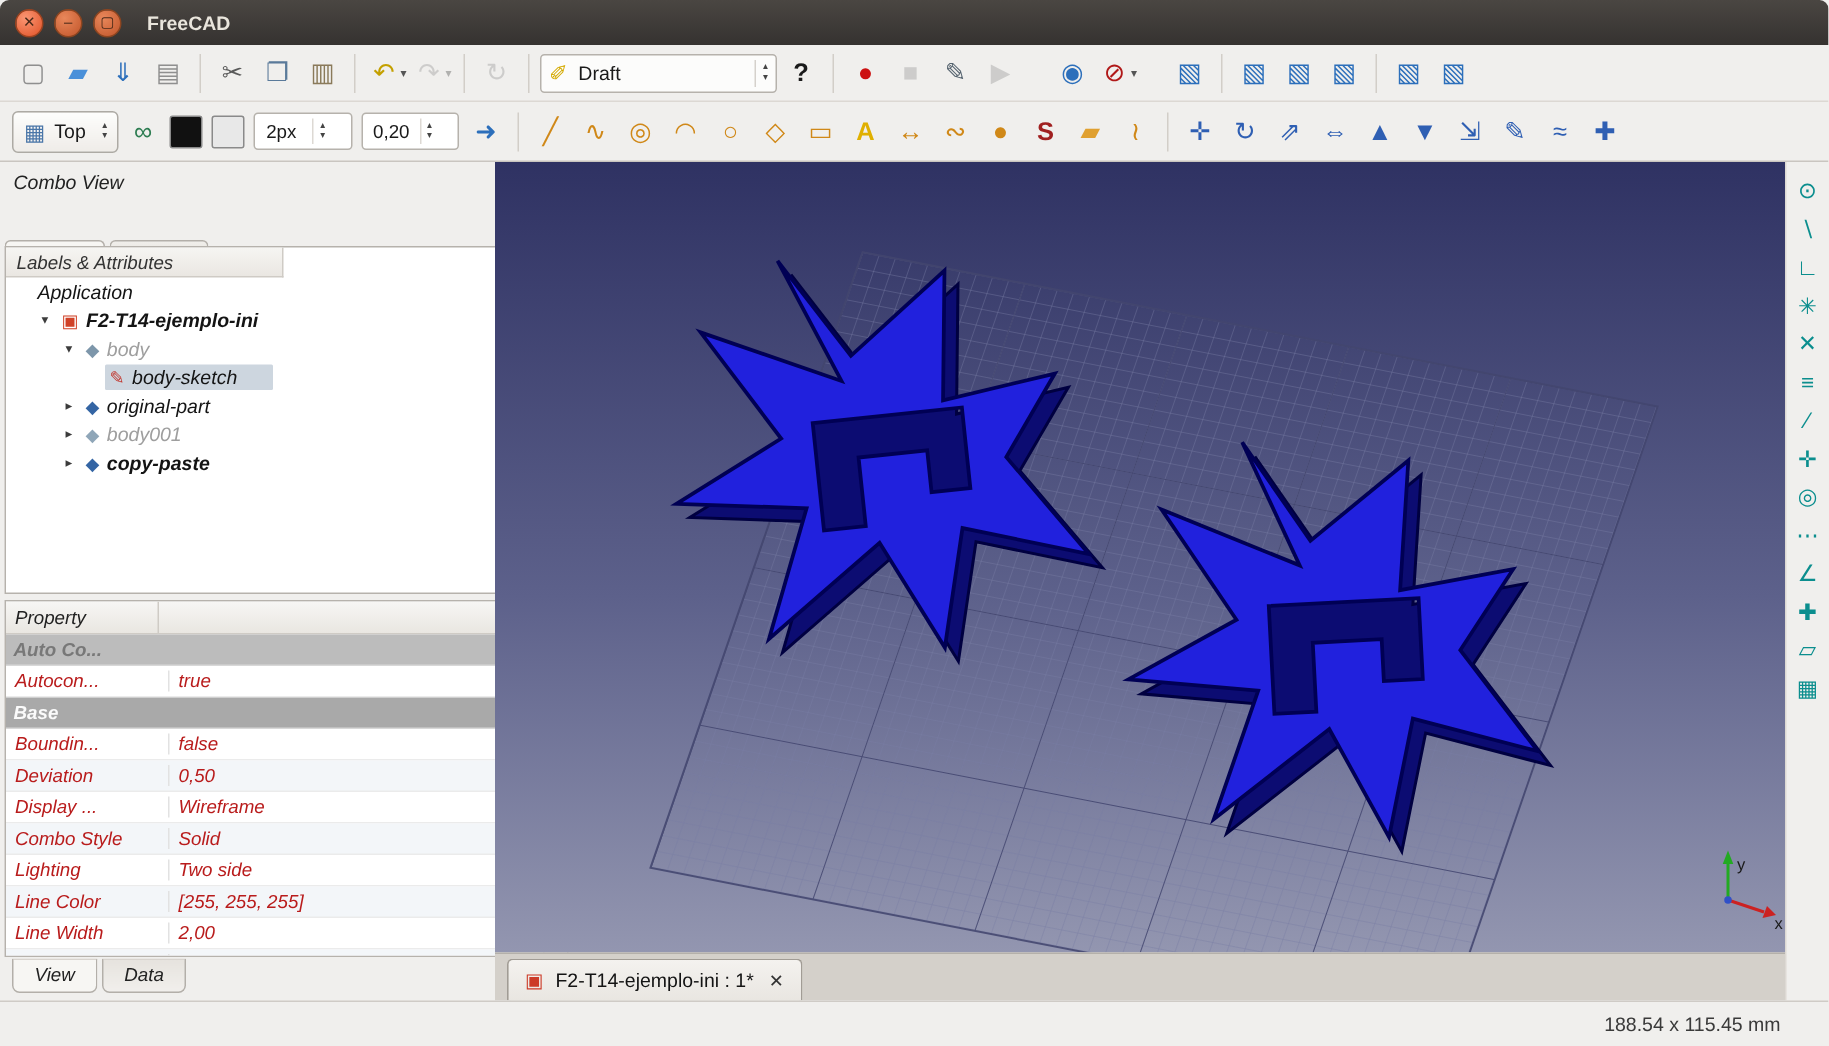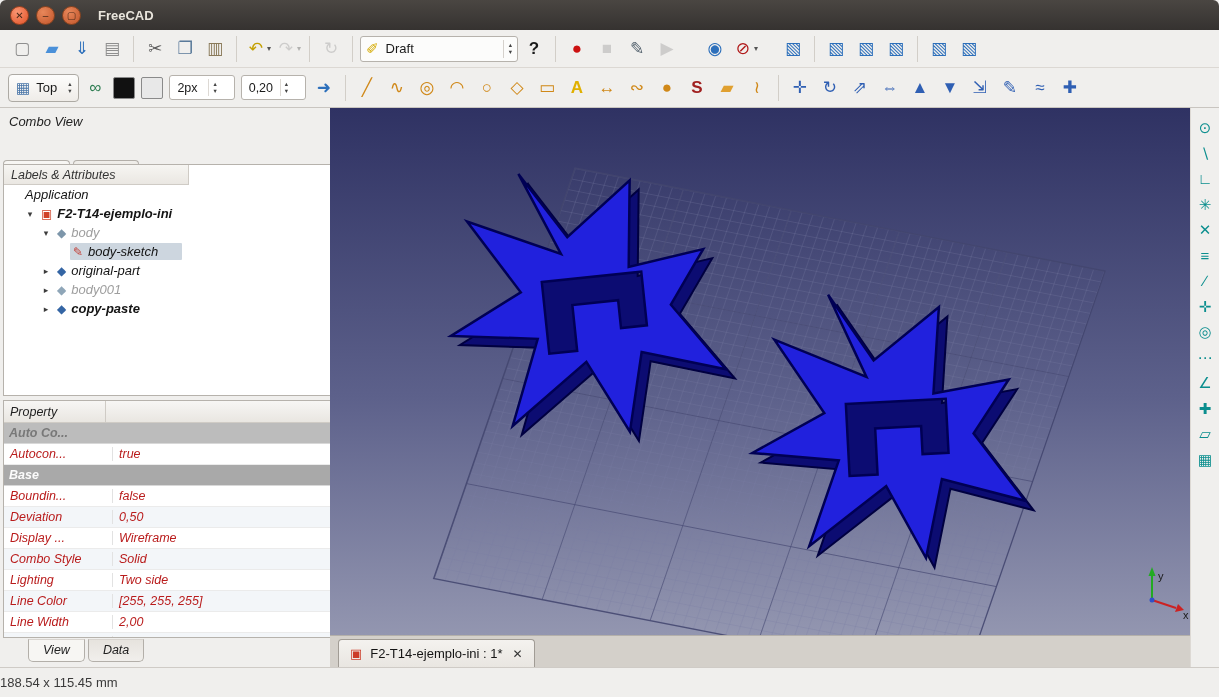--- a/index.html
+++ b/index.html
@@ -73,21 +73,21 @@
   .prow{display:flex;align-items:center;height:20px;font-size:12.5px;color:#b91c1c;border-bottom:1px solid #ebebeb;}
   .prow .pn{width:96px;padding:0 6px;border-right:1px solid #e2e2e2;overflow:hidden;white-space:nowrap;}
   .prow .pv{flex:1;padding:0 6px;overflow:hidden;white-space:nowrap;}
   .prow.alt{background:#f3f6f9;}
   .pgroup{display:flex;align-items:center;height:20px;padding:0 5px;font-size:12.5px;font-weight:bold;border-bottom:1px solid #d8d8d8;}
   .pgroup.g-dim{background:#bcbcbc;color:#787878;}
   .pgroup.g-bright{background:#a9a9a9;color:#fbfbfb;}
   .pscroll{position:absolute;right:0;top:21px;bottom:0;width:15px;background:#f1f0ee;border-left:1px solid #d5d1cc;}
   .pthumb{position:absolute;top:4px;left:2px;right:2px;height:72px;background:#bdb9b2;border-radius:7px;}
 
-  .bottom-tabs{position:absolute;top:531px;left:8px;display:flex;margin-left:20px;}
+  .bottom-tabs{position:absolute;top:531px;left:8px;display:flex;}
   .btab{padding:3px 14px 4px;font-size:12.5px;color:#222;border:1px solid #b3afa9;border-top:1px solid #d8d4cf;
     background:linear-gradient(#e6e3de,#f1efec);border-radius:0 0 5px 5px;margin-right:3px;}
   .btab.active{background:#f7f6f3;}
 
   
   .viewport{position:absolute;left:330px;top:108px;width:860px;height:527px;
     background:linear-gradient(#2f3263 0%,#5d618b 55%,#9396b0 100%);overflow:hidden;}
   .viewport svg{position:absolute;left:0;top:0;}
 
   .doc-tabbar{position:absolute;left:330px;top:635px;width:860px;height:32px;background:#d4d0ca;border-top:1px solid #b4b0aa;
@@ -98,21 +98,21 @@
   .dt-close{font-size:12px;color:#333;margin-left:2px;}
 
   
   .snapbar{position:absolute;right:0;top:108px;width:29px;height:559px;background:#f0efed;display:flex;flex-direction:column;
     align-items:center;padding-top:9px;gap:4.5px;box-sizing:border-box;border-left:1px solid #ddd9d4;}
   .snapbtn{width:24px;height:21px;display:flex;align-items:center;justify-content:center;border-radius:3px;}
   .snapbtn .g{color:#0b8e8e;font-size:15px;line-height:1;}
 
   
   .statusbar{position:absolute;left:0;top:667px;width:100%;height:30px;background:#f0efed;border-top:1px solid #cfcbc6;
-    display:flex;align-items:center;padding-right:32px;font-size:13px;color:#3a3a3a;box-sizing:border-box;}
+    display:flex;align-items:center;justify-content:flex-end;padding-right:32px;font-size:13px;color:#3a3a3a;box-sizing:border-box;}
 </style>
 </head>
 <body>
 
 <div class="app">
 
   <div class="titlebar">
     <span class="winbtn wclose">✕</span>
     <span class="winbtn wdim">–</span>
     <span class="winbtn wdim">▢</span>

